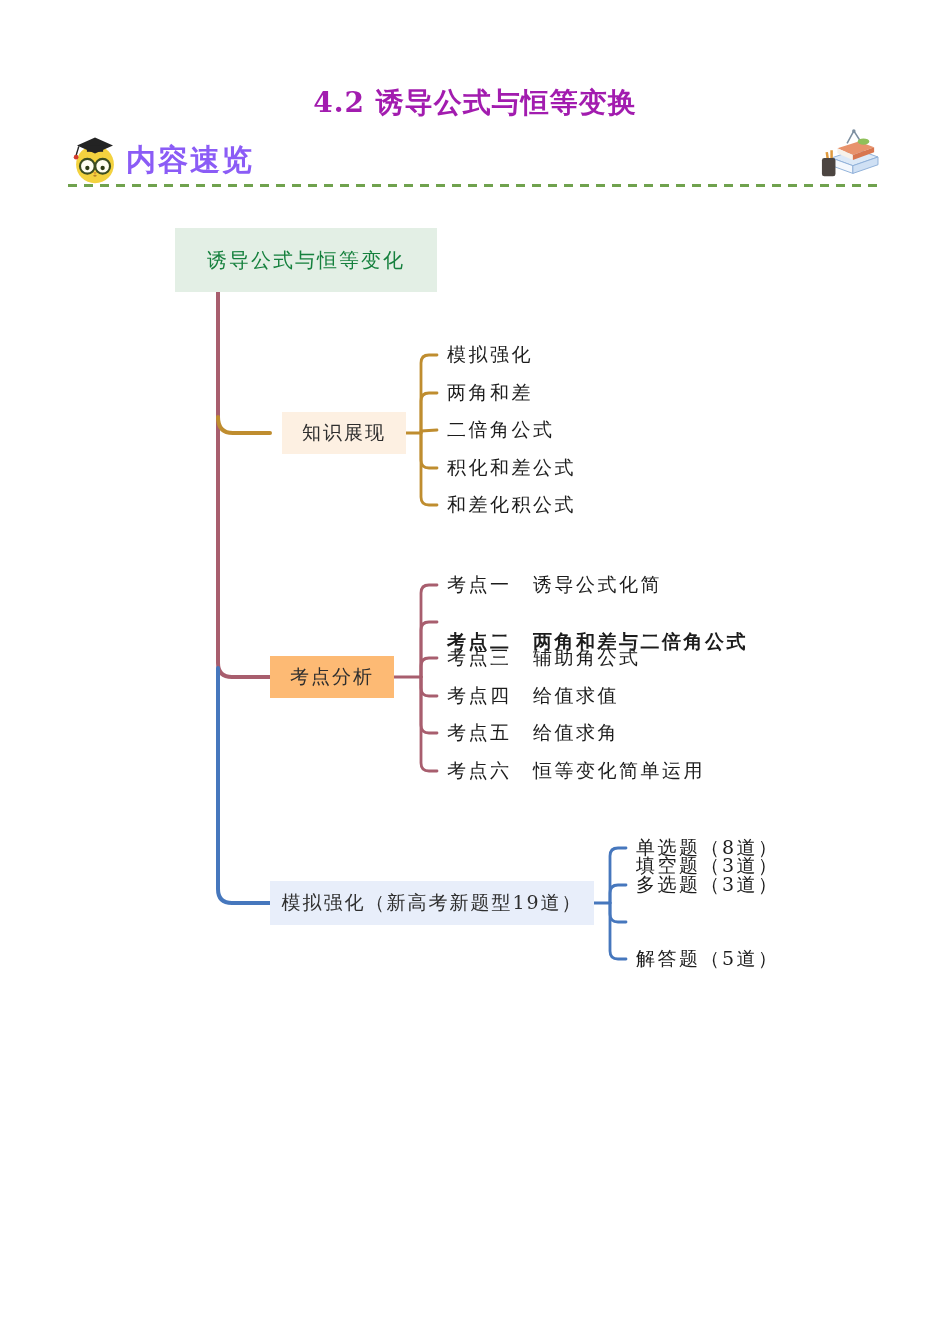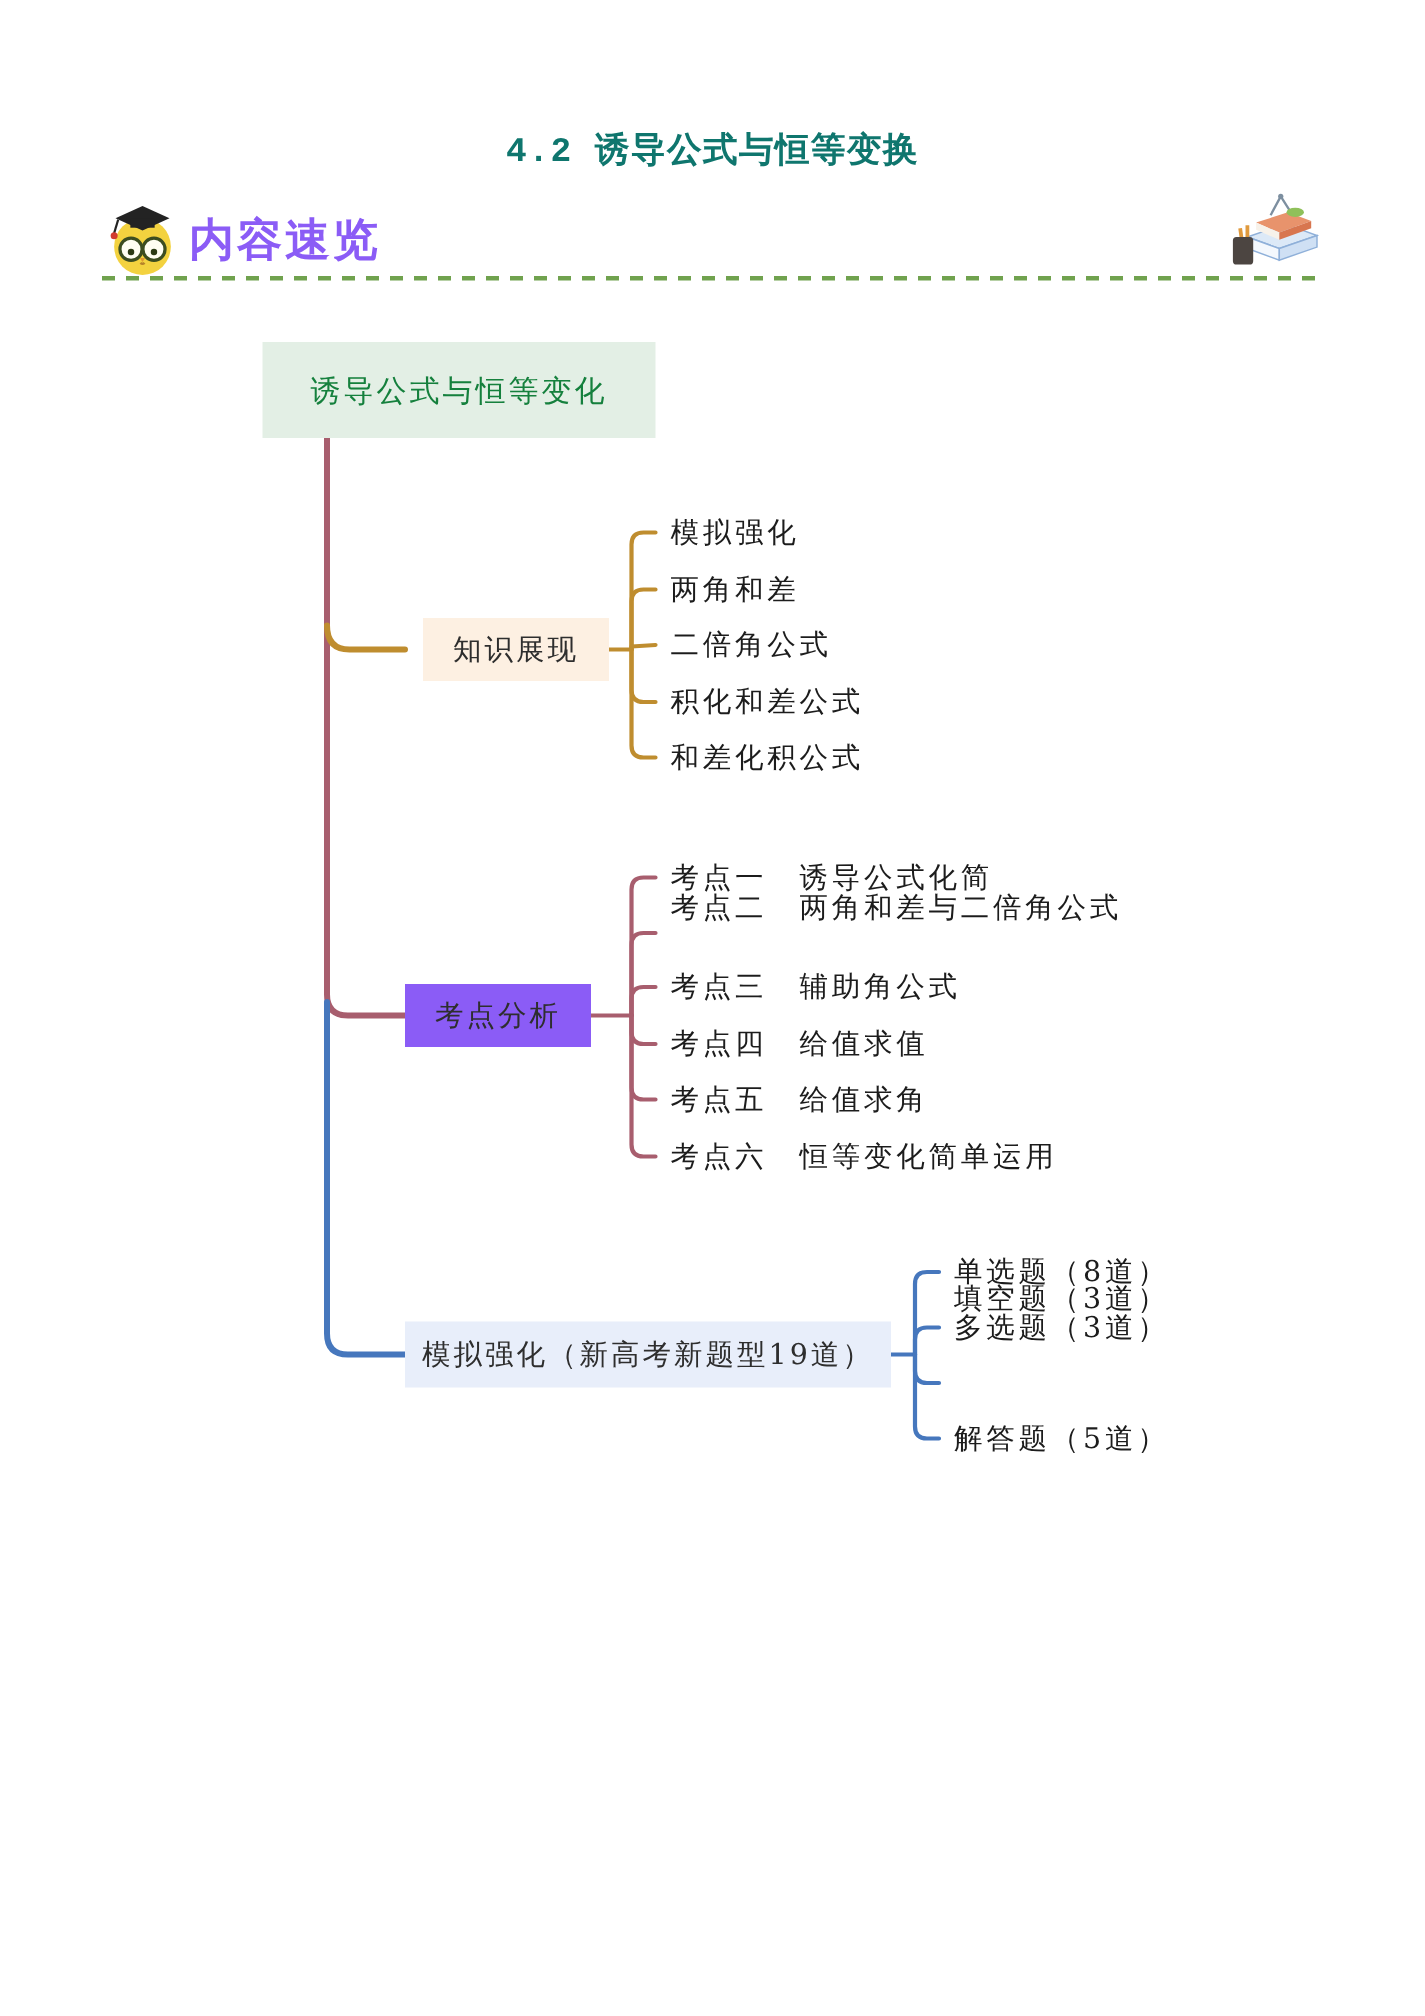--- a/index.html
+++ b/index.html
@@ -4,23 +4,22 @@
 <style>
   * { margin:0; padding:0; box-sizing:border-box; }
   html,body { background:#ffffff; }
   .page {
     position:relative; width:950px; height:1344px; margin:0 auto;
     background:#ffffff; overflow:hidden;
     font-family:"DejaVu Serif","Liberation Serif",serif;
   }
   .title {
     position:absolute; top:84px; left:0; width:100%;
-    text-align:center; font-size:23px; font-weight:bold; color:#0f766e;
+    text-align:center; font-size:28px; font-weight:bold; color:#a21caf;
     letter-spacing:1px;
-    font-family:Liberation Mono, monospace;
   }
   .section-header { position:absolute; left:0; top:128px; width:100%; height:66px; }
   .owl { position:absolute; left:68px; top:4px; width:54px; height:54px; }
   .section-title {
     position:absolute; left:126px; top:12px;
     font-family:"DejaVu Sans","Liberation Sans",sans-serif;
     font-size:30px; font-weight:bold; color:#8b5cf6; letter-spacing:2px;
   }
   .dash-line {
     position:absolute; left:68px; top:56px; width:814px; height:3px;
@@ -30,21 +29,21 @@
 
   .mindmap { position:absolute; left:0; top:0; width:950px; height:1344px; }
   .links { position:absolute; left:0; top:0; pointer-events:none; }
 
   .node {
     position:absolute; display:flex; align-items:center; justify-content:center;
     font-size:19px; color:#2e2e2e; letter-spacing:2px; white-space:nowrap;
   }
   .node.root   { left:175px; top:228px; width:262px; height:64px; background:#e3efe5; font-size:20px; color:#15803d; }
   .node.b-gold { left:270px; top:412px; width:124px; height:42px; background:#fdf0e2;margin-left:12px; }
-  .node.b-rose { left:270px; top:656px; width:124px; height:42px; background:#8b5cf6; }
+  .node.b-rose { left:270px; top:656px; width:124px; height:42px; background:#fdba74; }
   .node.b-blue { left:270px; top:881px; width:324px; height:44px; background:#e8eefa; }
 
   .leaf {
     position:absolute; transform:translateY(-50%);
     font-size:19px; color:#1c1c1c; letter-spacing:2.5px; white-space:nowrap;
   }
 </style>
 </head>
 <body>
 
@@ -130,21 +129,21 @@
     <div class="node b-rose">考点分析</div>
     <div class="node b-blue">模拟强化（新高考新题型19道）</div>
 
     <div class="leaf" style="left:447px; top:355px;">模拟强化</div>
     <div class="leaf" style="left:447px; top:393px;">两角和差</div>
     <div class="leaf" style="left:447px; top:430px;">二倍角公式</div>
     <div class="leaf" style="left:447px; top:468px;">积化和差公式</div>
     <div class="leaf" style="left:447px; top:505px;">和差化积公式</div>
 
     <div class="leaf" style="left:447px; top:585px;">考点一　诱导公式化简</div>
-    <div class="leaf" style="left:447px; top:605px;">考点二　两角和差与二倍角公式</div>
+    <div class="leaf" style="left:447px; top:642px;font-weight:bold;">考点二　两角和差与二倍角公式</div>
     <div class="leaf" style="left:447px; top:658px;">考点三　辅助角公式</div>
     <div class="leaf" style="left:447px; top:696px;">考点四　给值求值</div>
     <div class="leaf" style="left:447px; top:733px;">考点五　给值求角</div>
     <div class="leaf" style="left:447px; top:771px;">考点六　恒等变化简单运用</div>
 
     <div class="leaf" style="left:636px; top:848px;">单选题（8道）</div>
     <div class="leaf" style="left:636px; top:885px;">多选题（3道）</div>
     <div class="leaf" style="left:636px; top:866px;">填空题（3道）</div>
     <div class="leaf" style="left:636px; top:959px;">解答题（5道）</div>
 

